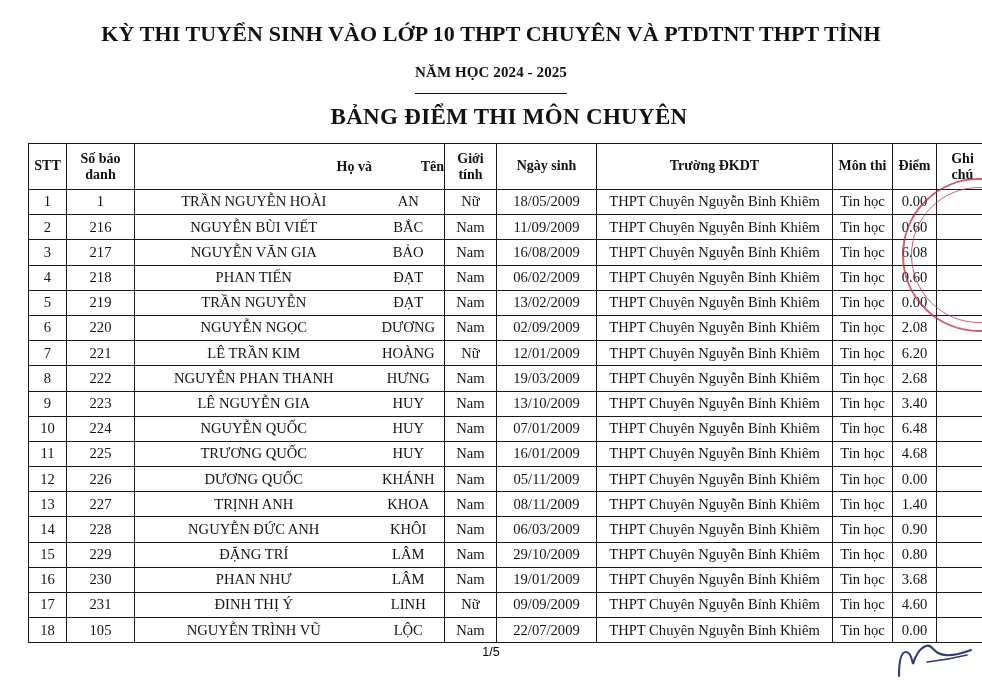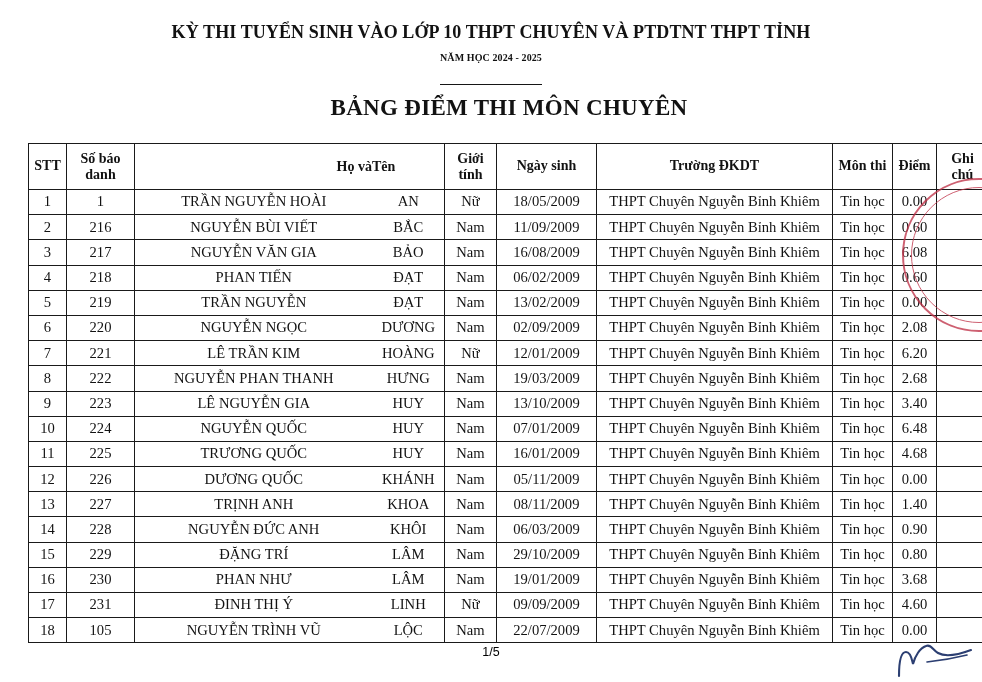--- a/index.html
+++ b/index.html
@@ -27,28 +27,28 @@
   .hdr-line {
     font-weight: bold;
     letter-spacing: 0.1px;
     line-height: 1.0;
   }
   .hdr-1 {
     font-size: 15.5px;
     margin-top: 6px;
   }
   .hdr-2 {
-    font-size: 18px;
+    font-size: 22px;
     margin-top: 11px;
   }
   .hdr-3 {
-    font-size: 10px;
-    margin-top: 12px;
+    font-size: 15px;
+    margin-top: 20px;
     display: inline-block;
-    padding-bottom: 21px;
+    padding-bottom: 13px;
     border-bottom: 1.6px solid #161616;
   }
   .hdr-3-wrap { line-height: 1; }
   .hdr-title {
     font-size: 23px;
     font-weight: bold;
     margin-top: 10px;
     letter-spacing: 0.3px;
     margin-left: 36px;
   }
@@ -106,21 +106,21 @@
     transform: translateY(-50%);
     text-align: right;
     padding-right: 72px;
   }
   .th-hovaten .lbl-ten {
     position: absolute;
     right: 0;
     top: 50%;
     transform: translateY(-50%);
     width: 72px;
-    text-align: left;
+    text-align: right;
   }
 
   td.name-cell {
     text-align: left;
     padding-left: 7px;
     white-space: nowrap;
     font-size: 14.8px;
   }
   td.ten-cell {
     text-align: center;

